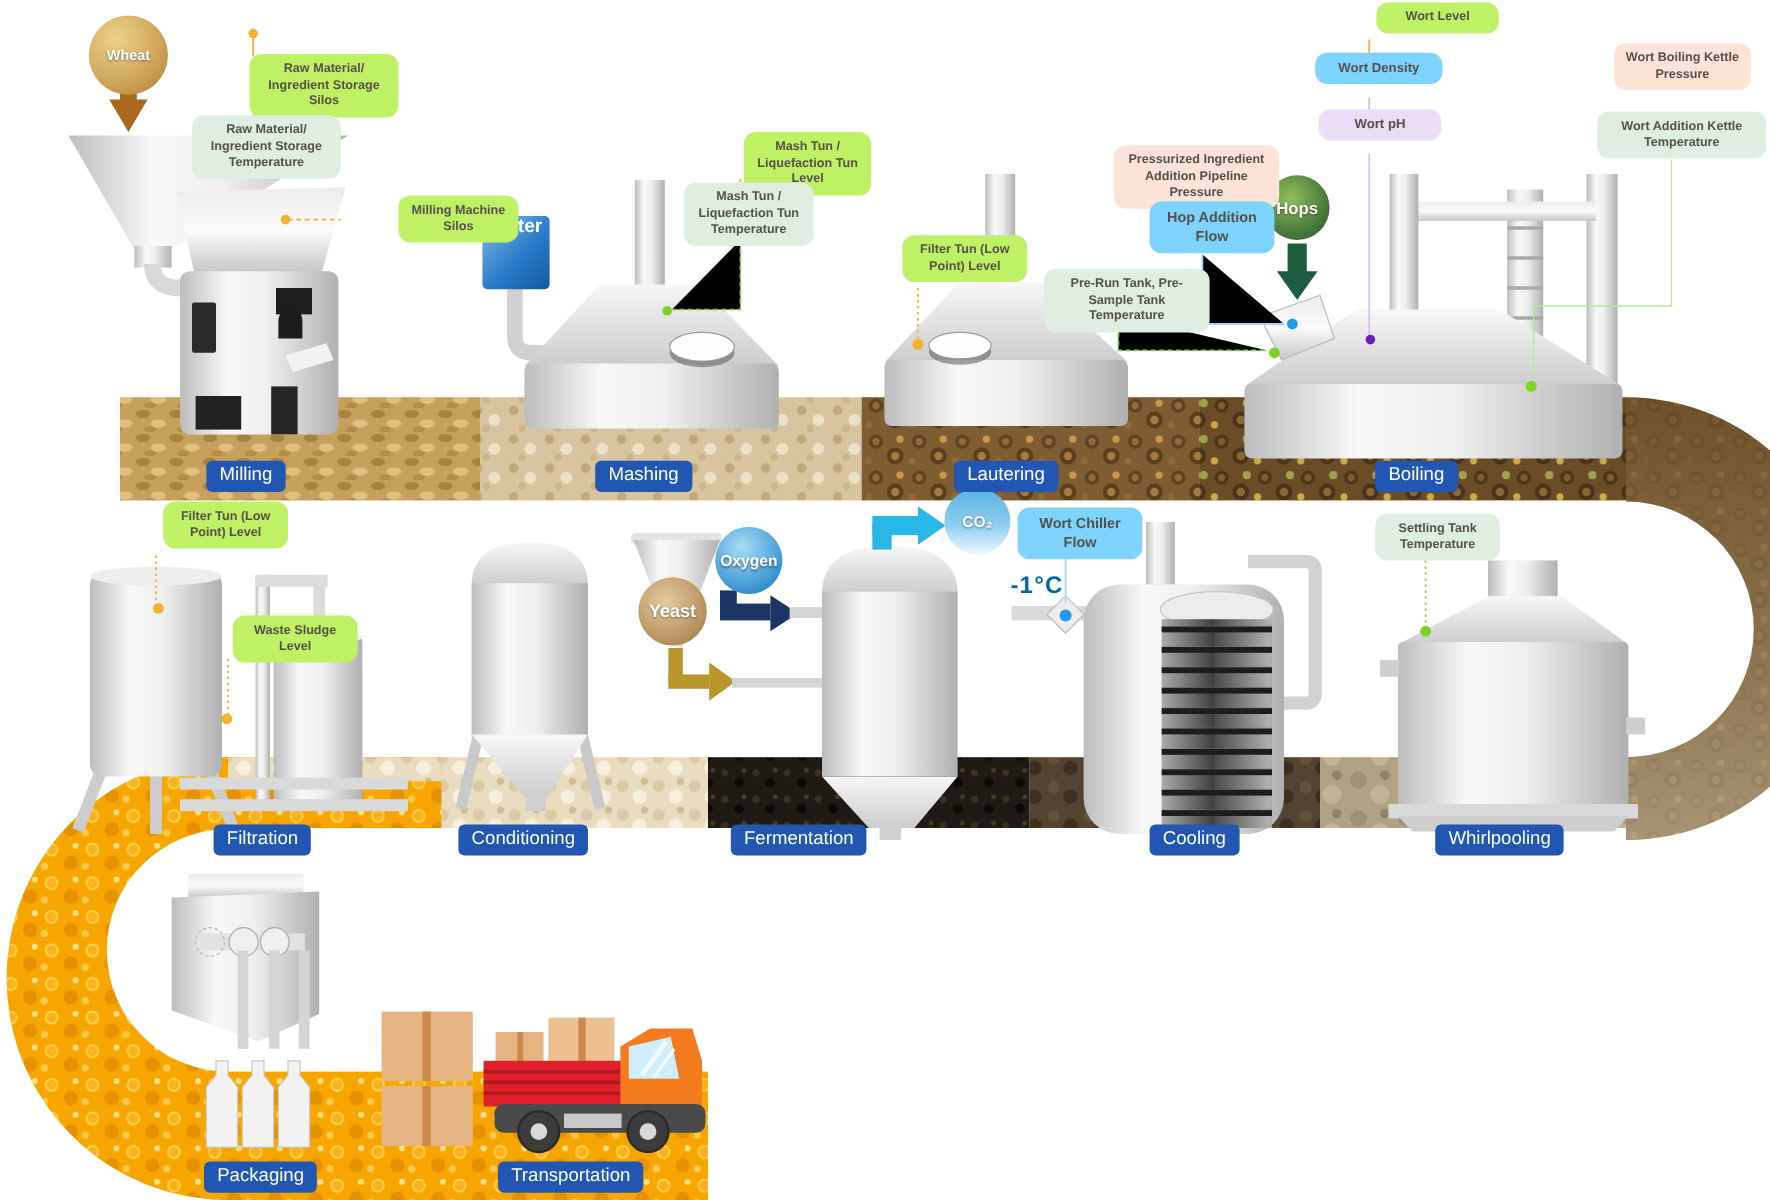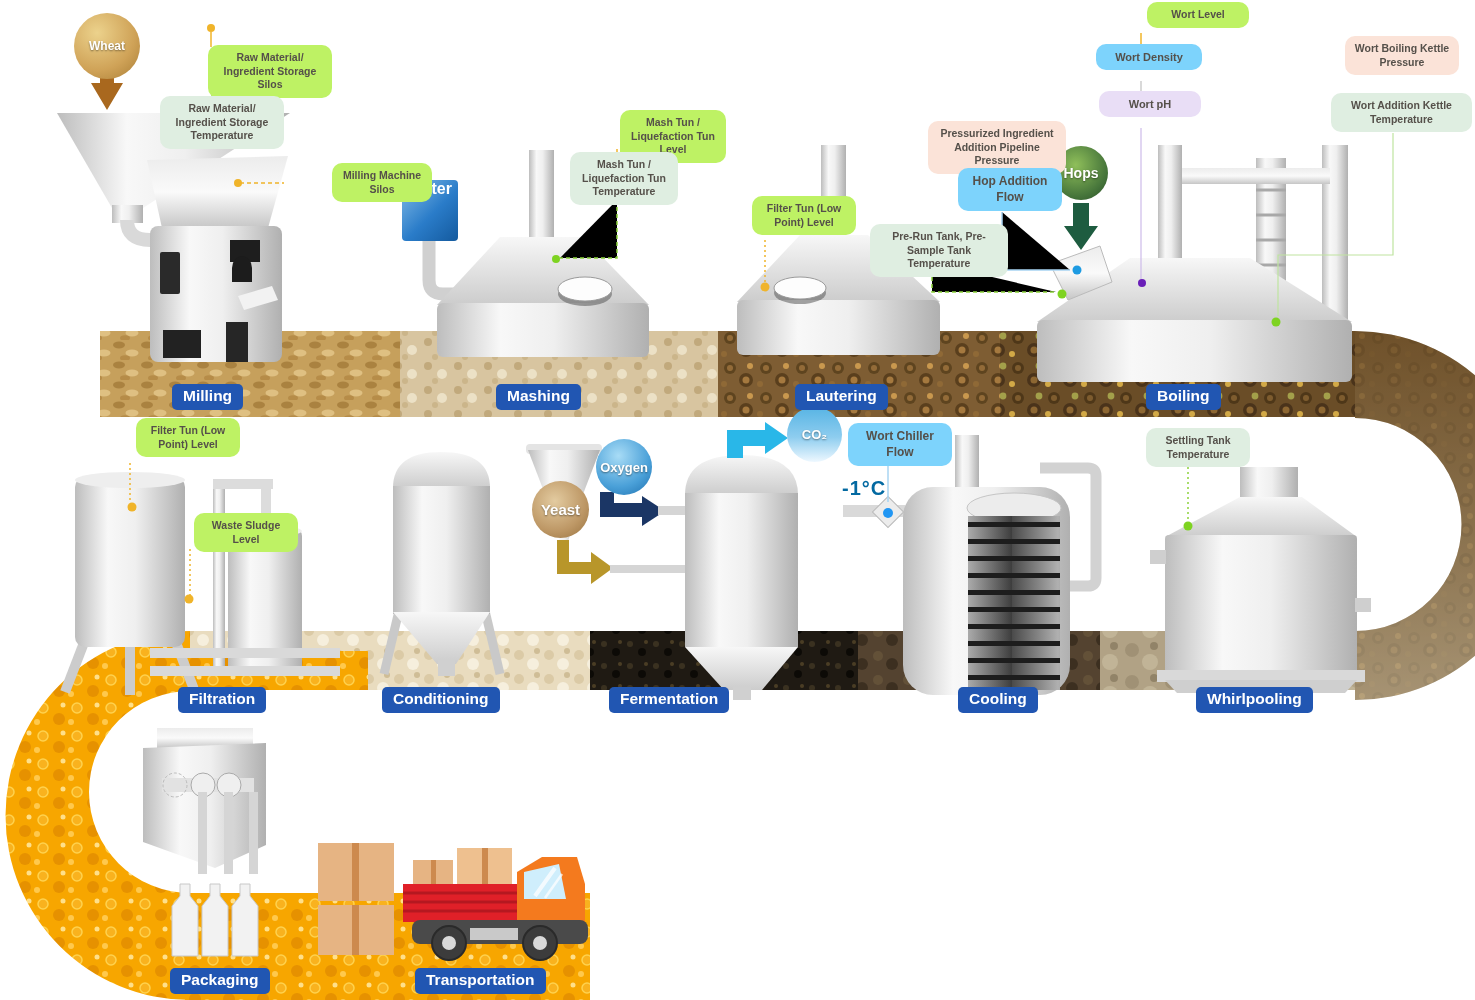--- a/index.html
+++ b/index.html
@@ -7,21 +7,21 @@
           font-family:"Liberation Sans",sans-serif;}
   .art{position:absolute;left:0;top:0;z-index:1;}
   .callout{position:absolute;z-index:6;border-radius:10px;padding:6px 8px;font-size:10.5px;
            line-height:1.3;text-align:center;color:#55504a;font-weight:bold;}
   .cream{background:#bef264;margin-left:48px;}
   .green{background:#dfeee1;}
   .pink{background:#fbe3d8;}
   .lblue{background:#7dd3fc;font-size:12px;}
   .lpurple{background:#e9def6;}
   .stage{position:absolute;z-index:7;background:#2156b2;color:#fff;font-size:15.5px;
-         padding:3px 11px 5px;border-radius:5px;white-space:nowrap;font-weight:bold;}
+         padding:3px 11px 5px;border-radius:5px;white-space:nowrap;}
   .circle{position:absolute;z-index:6;border-radius:50%;display:flex;align-items:center;
           justify-content:center;color:#fff;font-weight:bold;
           text-shadow:0 1px 2px rgba(0,0,0,.45);}
   .c-wheat{left:74px;top:1px;width:66px;height:66px;font-size:12px;
            background:radial-gradient(circle at 35% 30%,#ecd28c,#cfa257 60%,#a87c34);margin-top:12px;}
   .c-hops{left:1054px;top:146px;width:54px;height:54px;font-size:14px;
           background:radial-gradient(circle at 40% 35%,#8fbf5a,#47763b 65%,#274e27);}
   .c-oxygen{left:596px;top:439px;width:56px;height:56px;font-size:13px;
           background:radial-gradient(circle at 40% 30%,#a8dcf6,#4aa0d8 60%,#1d6fae);}
   .c-yeast{left:532px;top:481px;width:57px;height:57px;font-size:15px;

